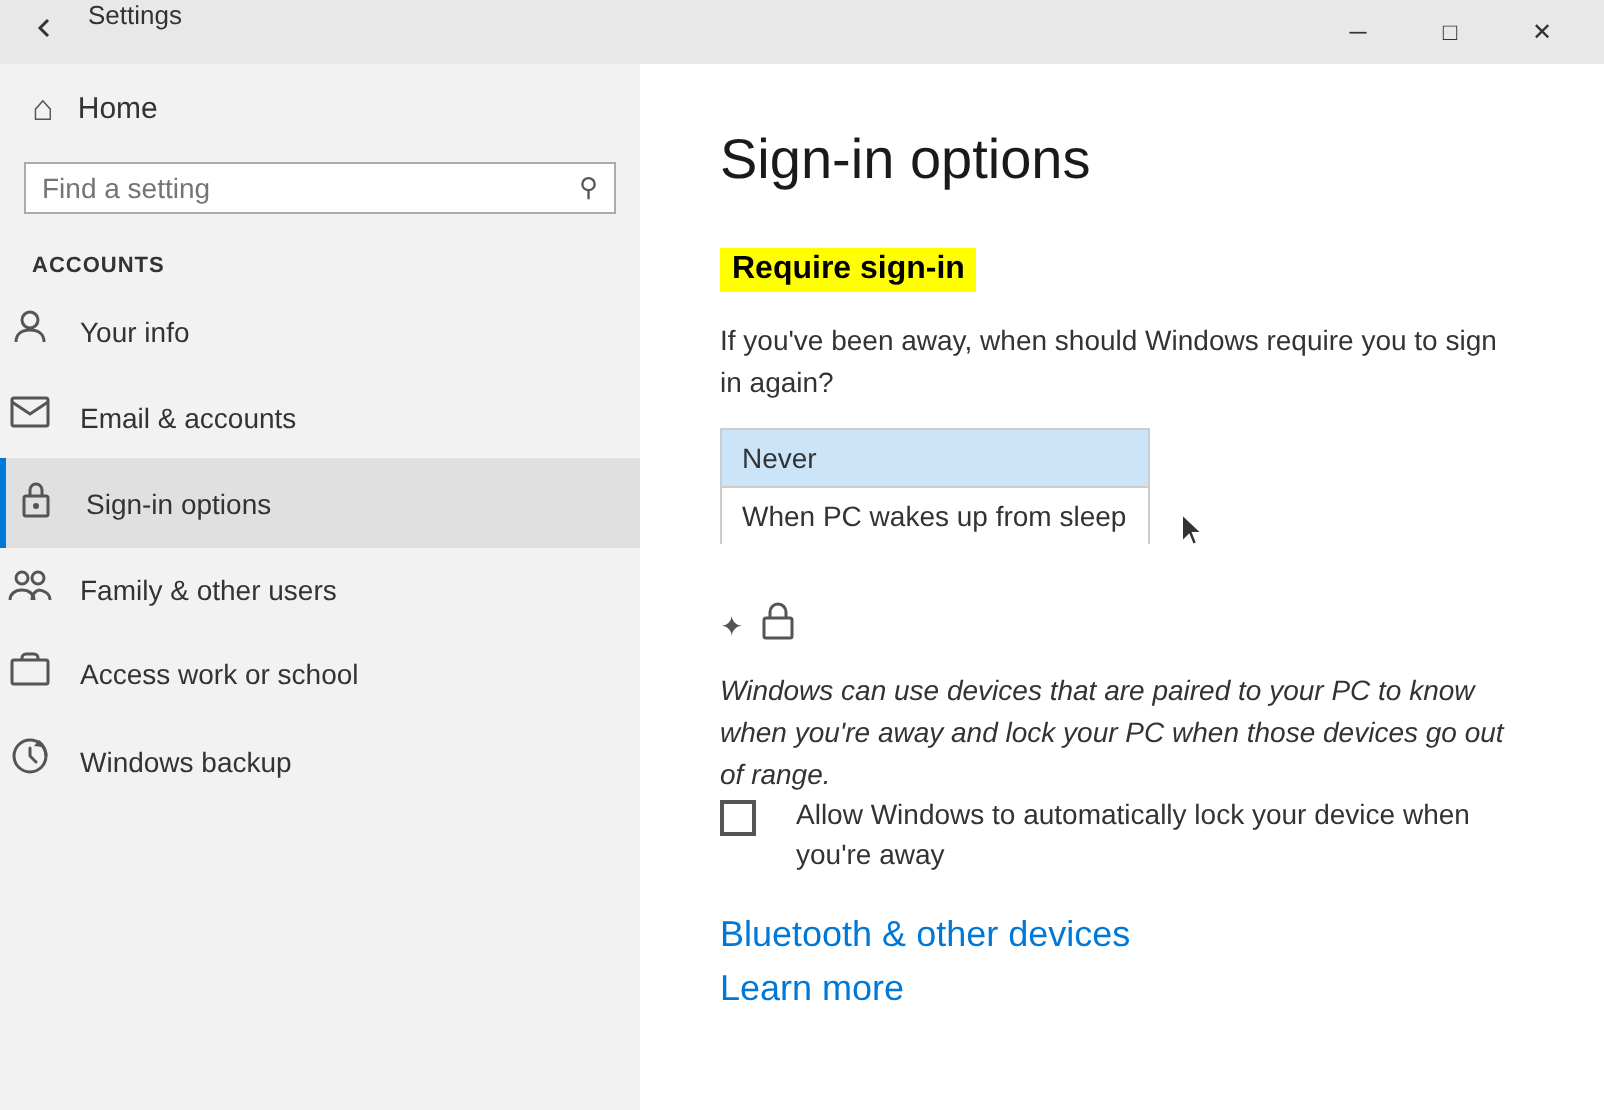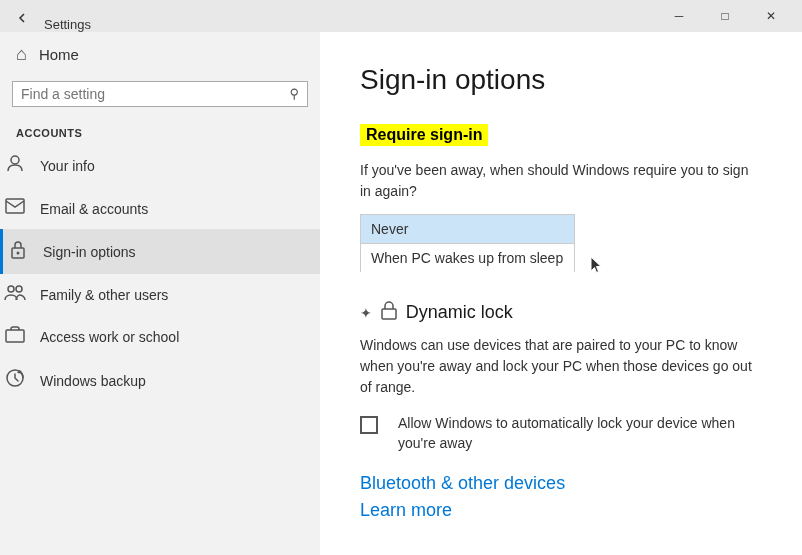--- a/index.html
+++ b/index.html
@@ -11,21 +11,21 @@
       height: 555px;
       overflow: hidden;
       display: flex;
       flex-direction: column;
     }
 
     
     .title-bar {
       background: #e8e8e8;
       display: flex;
-      align-items: flex-end;
+      align-items: flex-start;
       height: 32px;
       padding: 0 8px;
       flex-shrink: 0;
     }
     .title-bar-back {
       width: 28px;
       height: 28px;
       display: flex;
       align-items: center;
       justify-content: center;
@@ -204,21 +204,21 @@
       font-weight: 400;
       color: #1a1a1a;
       margin-bottom: 10px;
     }
 
     .dynamic-lock-desc {
       font-size: 14px;
       color: #333;
       line-height: 1.5;
       max-width: 420px;
-      margin-bottom: 16px;
+      font-style: italic;
     }
 
     .checkbox-row {
       display: flex;
       align-items: flex-start;
       gap: 20px;
       margin-bottom: 20px;
       max-width: 420px;
     }
     .checkbox-box {
@@ -372,21 +372,20 @@
 
     
     <div class="dynamic-lock-title">
       <span style="font-size:14px;color:#555;">✦</span>
       <span>
         <svg width="18" height="20" viewBox="0 0 18 20" fill="none">
           <rect x="2" y="9" width="14" height="10" rx="1" stroke="#555" stroke-width="1.5"></rect>
           <path d="M5 9V6a4 4 0 018 0v3" stroke="#555" stroke-width="1.5"></path>
         </svg>
       </span>
-      <span>Dynamic lock</span>
     </div>
 
     <p class="dynamic-lock-desc">Windows can use devices that are paired to your PC to know when you're away and lock your PC when those devices go out of range.</p>
 
     <div class="checkbox-row">
       <div class="checkbox-box"></div>
       <span class="checkbox-label">Allow Windows to automatically lock your device when you're away</span>
     </div>
 
     <a class="link-text">Bluetooth &amp; other devices</a>

